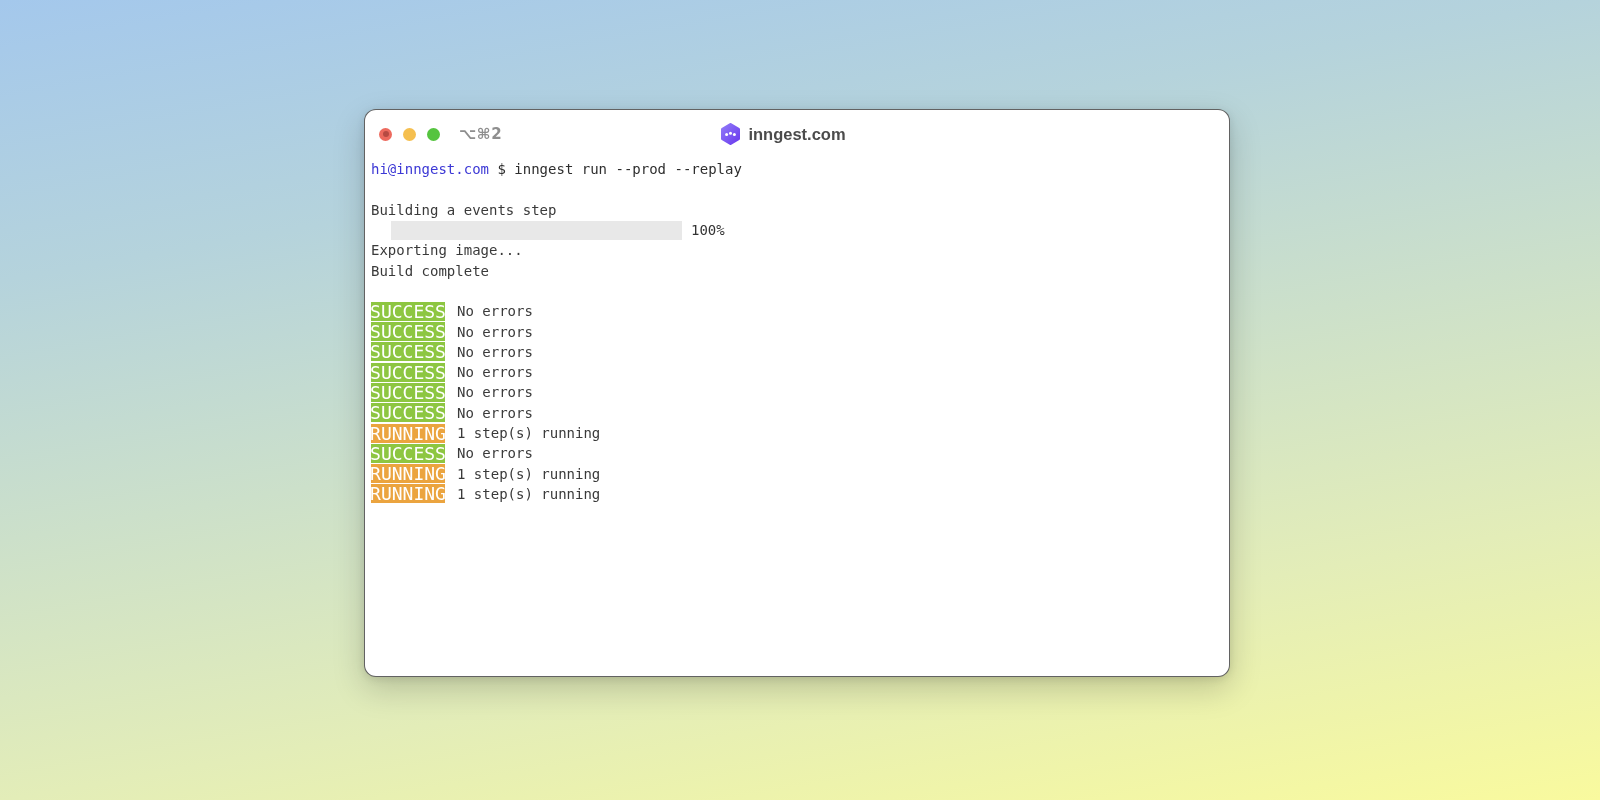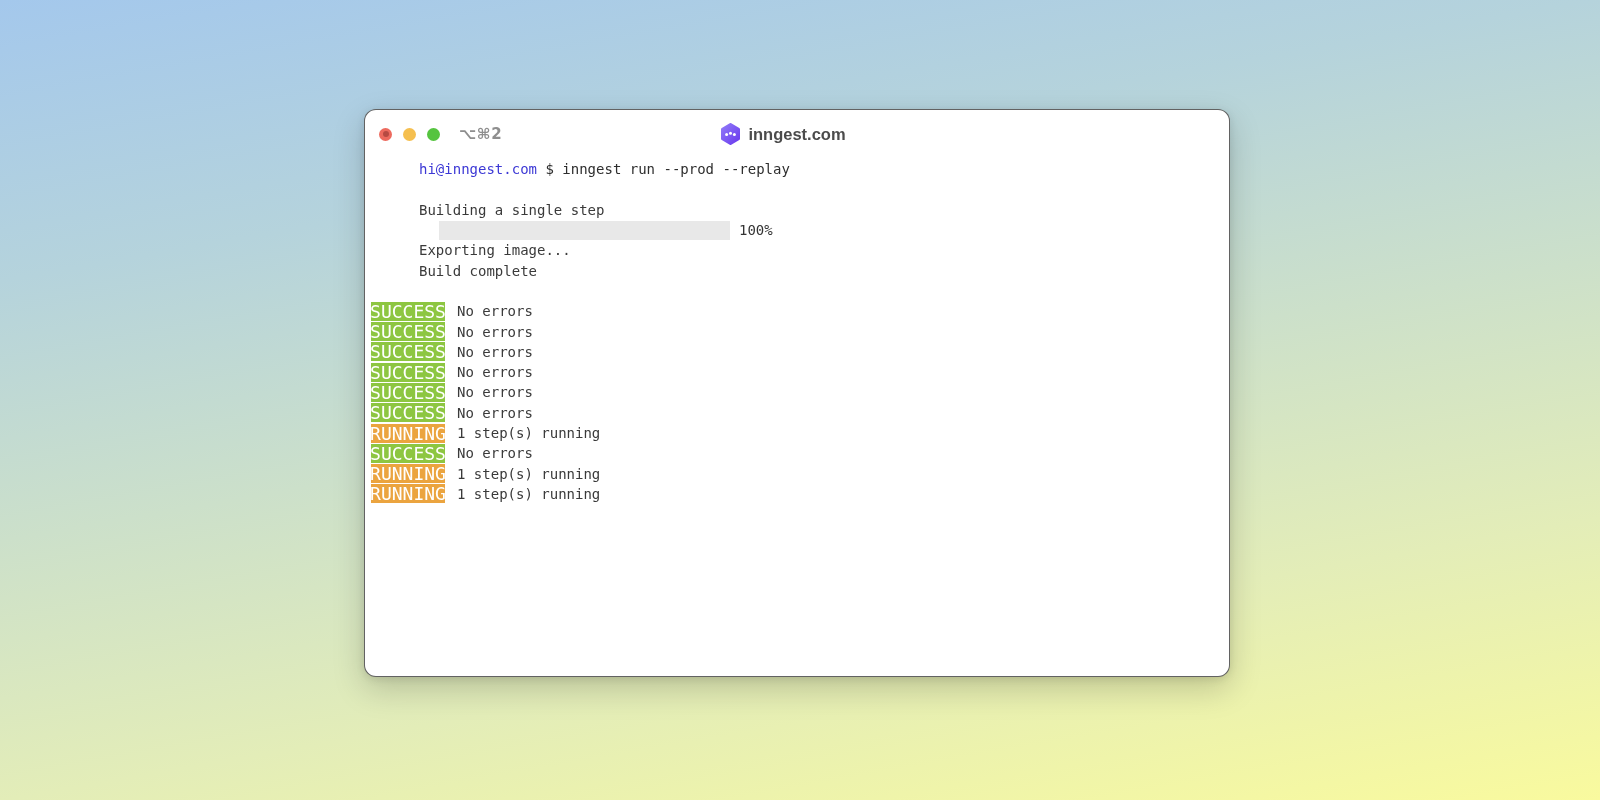--- a/index.html
+++ b/index.html
@@ -89,21 +89,20 @@
     padding: 1px 0 0 6px;
     font-family: "DejaVu Sans Mono", monospace;
     font-size: 14px;
     color: #3a3a3a;
   }
   .line {
     height: 20.3px;
     display: flex;
     align-items: center;
     white-space: pre;
-    margin-left: 48px;
   }
   .prompt-user { color: #3c38d5; }
   .cmd-text { color: #2e2e2e; }
 
   .bar-line { align-items: center; padding-left: 20px; }
   .bar {
     width: 291px; height: 19px;
     margin-right: 9px;
     background: #e8e8e8;
     overflow: hidden;
@@ -156,21 +155,21 @@
       </span>
       <span class="title-text">inngest.com</span>
     </div>
   </div>
 
   <div class="term">
     <div class="line"><span class="prompt-user">hi@inngest.com</span><span> </span><span class="cmd-text">$</span><span> </span><span class="cmd-text">inngest run --prod --replay</span></div>
 
     <div class="line"></div>
 
-    <div class="line">Building a single step</div>
+    <div class="line">Building a events step</div>
 
     <div class="line bar-line">
       <div class="bar">
         
       </div>
       <span class="pct">100%</span>
     </div>
 
     <div class="line">Exporting image...</div>
     <div class="line">Build complete</div>

